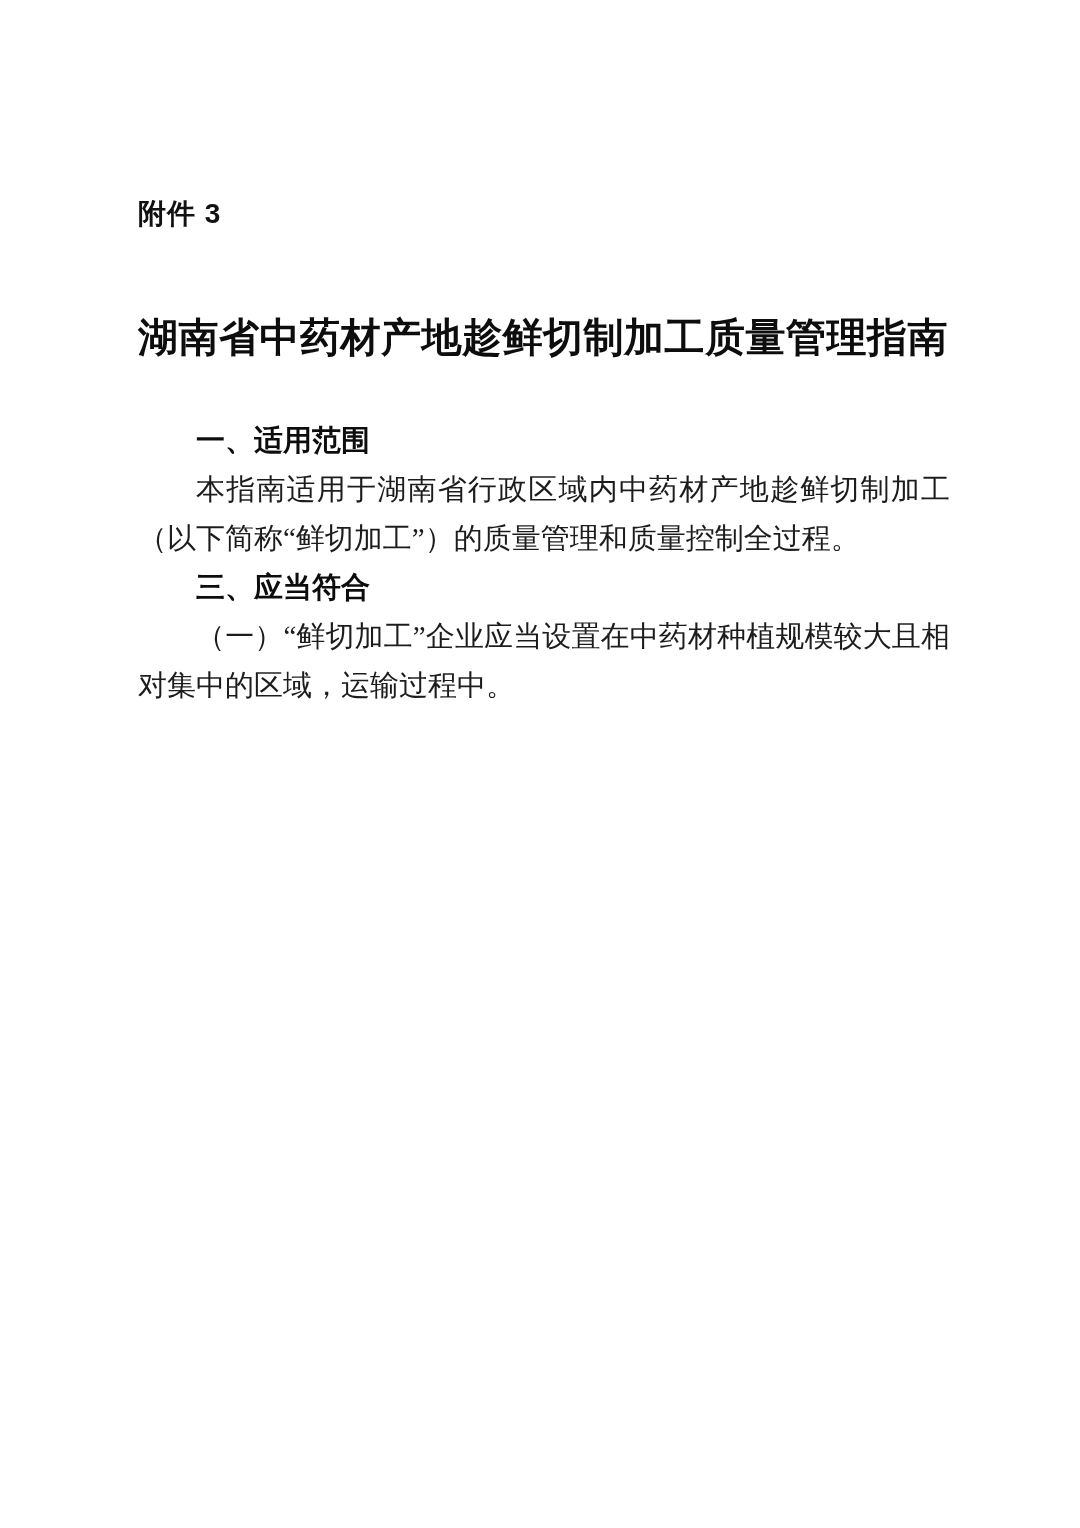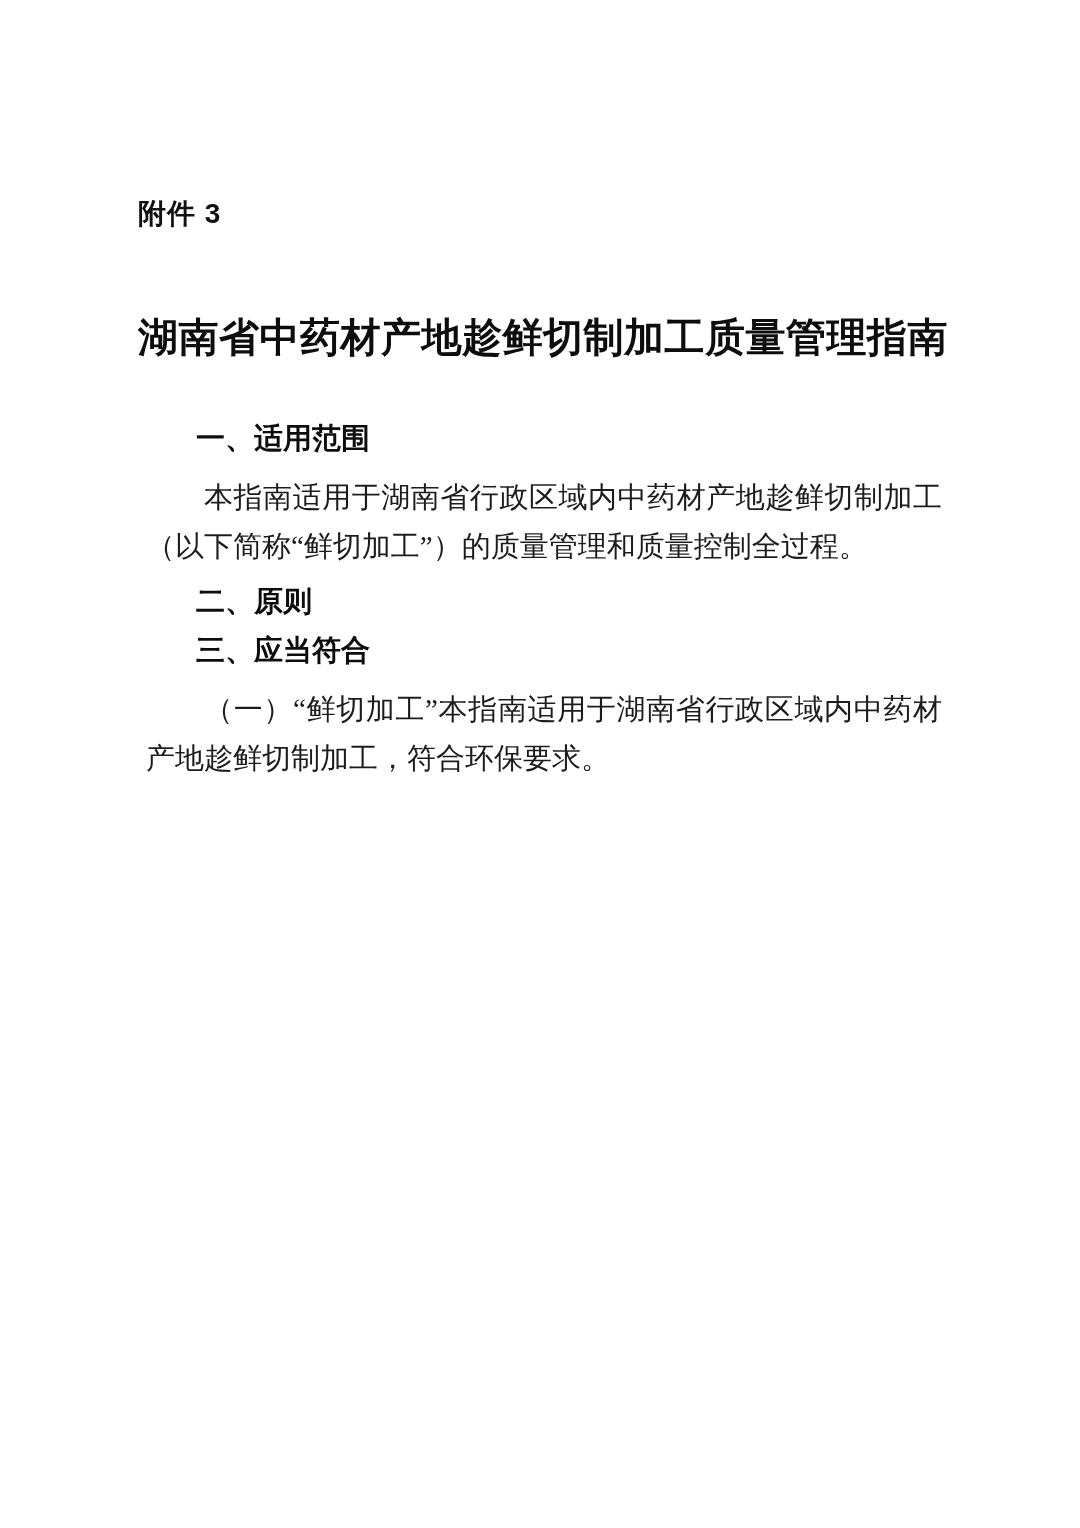--- a/index.html
+++ b/index.html
@@ -42,30 +42,30 @@
     margin-top: 53px;
     font-family: "Liberation Serif", "DejaVu Serif", serif;
     font-size: 29px;
     line-height: 49px;
     text-align: justify;
     text-justify: inter-ideograph;
     color: #1c1c1c;
   }
   .section-heading {
     margin: 0;
-    font-family: Liberation Mono, monospace;
+    font-family: Liberation Sans, sans-serif;
     font-weight: 700;
     font-size: 29px;
     line-height: 49px;
     text-indent: 2em;
     color: #0d0d0d;
     text-align: left;
   }
   .paragraph {
-    margin: 8px;
+    margin: 0;
     text-indent: 2em;
   }
   .footer {
     position: absolute;
     top: 1428px;
     right: 138px;
     font-family: "Liberation Serif", "DejaVu Serif", serif;
     font-size: 25px;
     line-height: 30px;
     white-space: nowrap;
@@ -86,25 +86,24 @@
 
     <div class="attachment-label">附件 3</div>
 
     <div class="doc-title">湖南省中药材产地趁鲜切制加工质量管理指南</div>
 
     <div class="body-text">
 
       <h2 class="section-heading">一、适用范围</h2>
       <p class="paragraph">本指南适用于湖南省行政区域内中药材产地趁鲜切制加工（以下简称“鲜切加工”）的质量管理和质量控制全过程。</p>
 
-      <h2 class="section-heading">二、原则</h2>
 
       <h2 class="section-heading">三、应当符合</h2>
 
-      <p class="paragraph">（一）“鲜切加工”本指南适用于湖南省行政区域内中药材产地趁鲜切制加工，符合环保要求。</p>
+      <p class="paragraph">（一）“鲜切加工”企业应当设置在中药材种植规模较大且相对集中的区域，运输过程中。</p>
 
     </div>
   </div>
 
   <div class="footer">
     <span class="dash">–</span><span class="page-num">9</span><span class="dash">–</span>
   </div>
 </div>
 
 </body></html>

